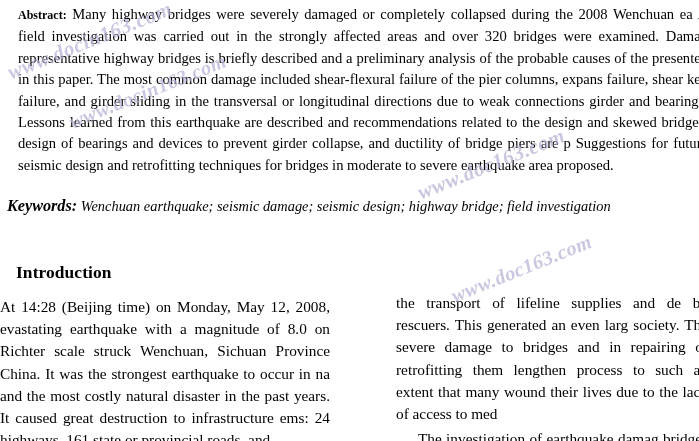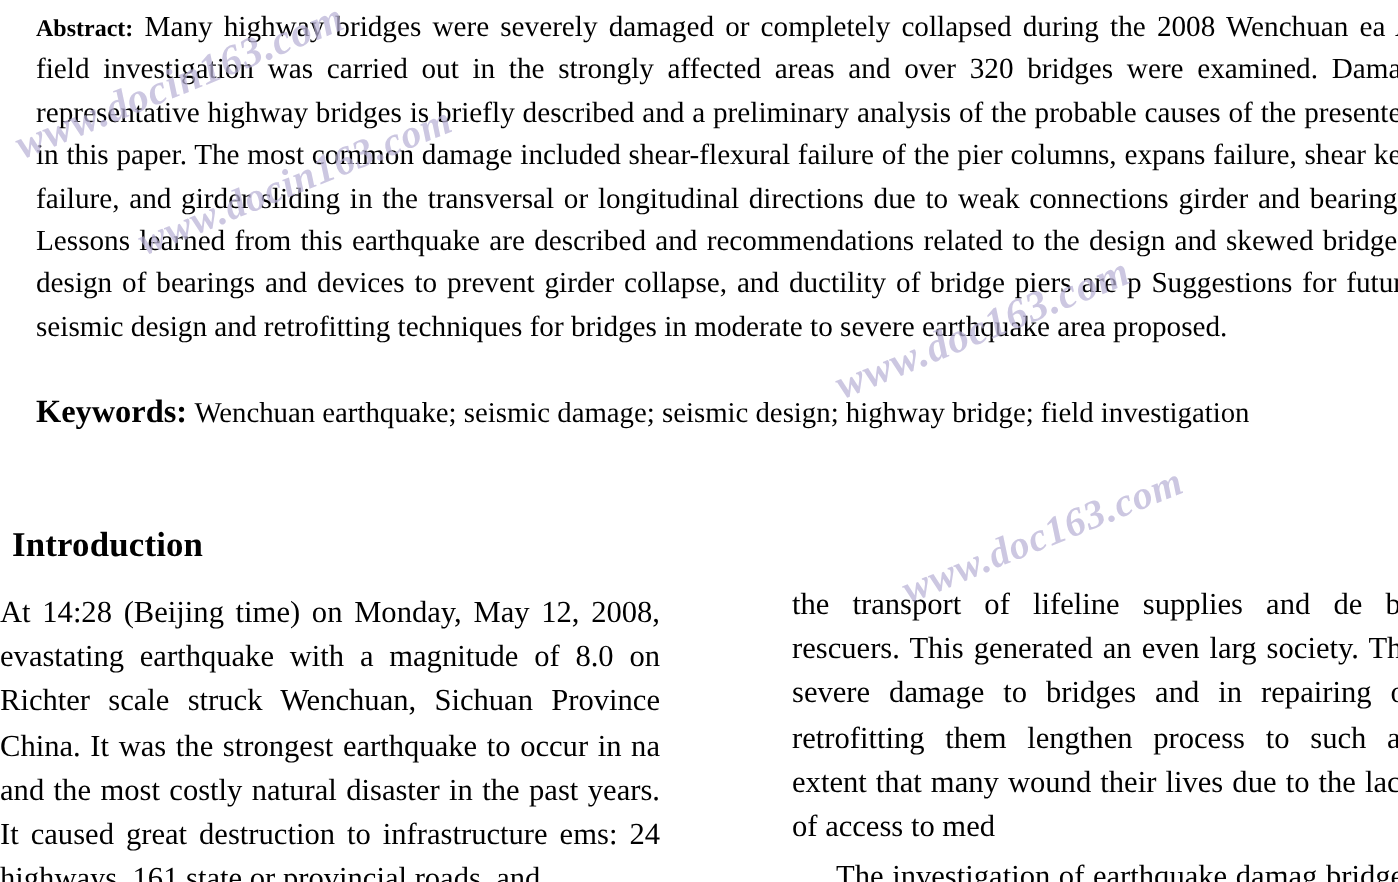--- a/index.html
+++ b/index.html
@@ -41,36 +41,37 @@
     font-weight: bold;
     font-size: 12px;
   }
   .abstract-body {
     font-size: 14.6px;
   }
 
   
   .keywords-block {
     position: absolute;
-    left: 18px;
+    left: 7px;
     top: 196px;
     width: 680px;
+    font-style: italic;
   }
   .keywords-label {
     font-weight: bold;
     font-size: 16.2px;
   }
   .keywords-body {
     font-size: 14.4px;
   }
 
   
   .section-heading {
     position: absolute;
-    left: 6px;
+    left: 16px;
     top: 262px;
     font-weight: bold;
     font-size: 17.4px;
     letter-spacing: 0.1px;
   }
 
   
   .col-left {
     position: absolute;
     left: 0px;

